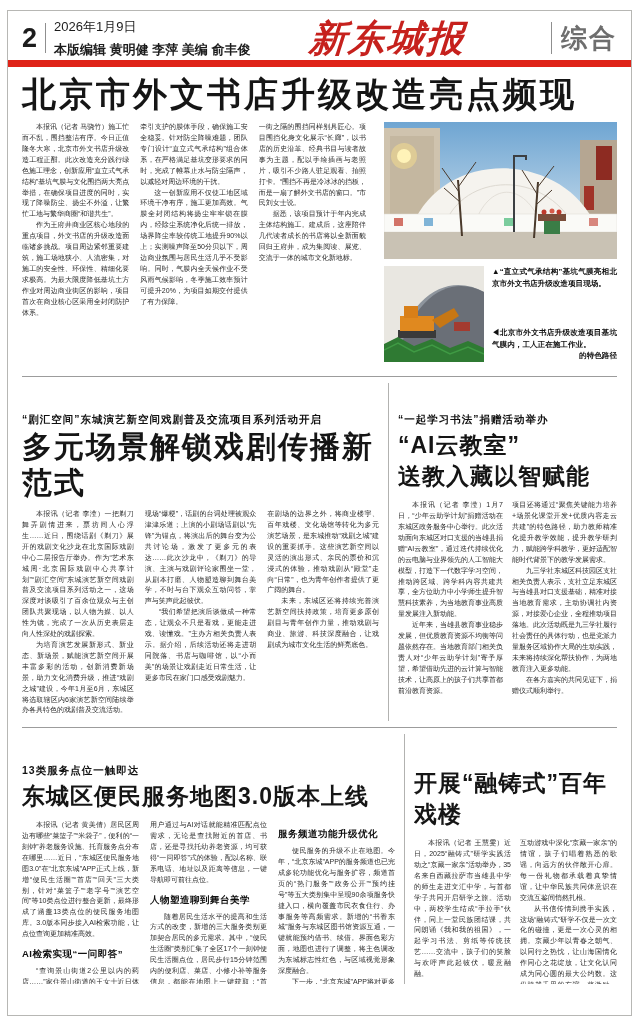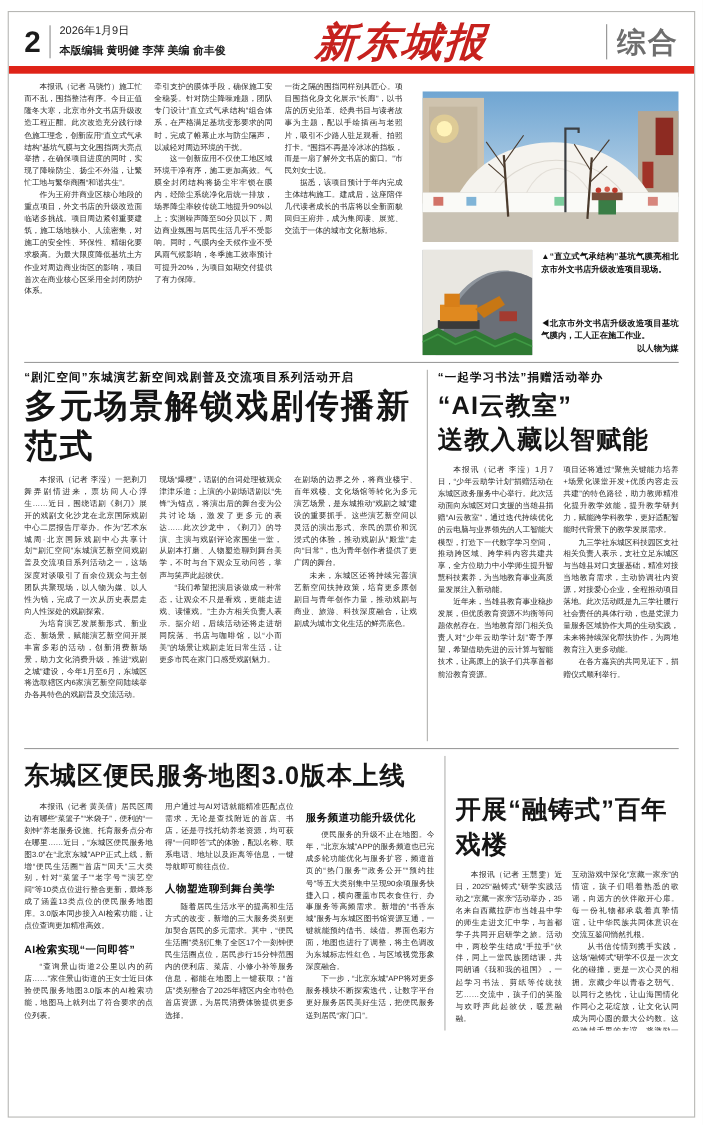--- a/index.html
+++ b/index.html
@@ -8,50 +8,50 @@
   .sheet { position:absolute; inset:0; background:#fff; }
   .frame { position:absolute; left:7px; top:10px; width:625px; height:1006px;
            border:1px solid #b7b7b4; background:#fff; overflow:hidden;
            padding:6px 14px 6px; }
 
   
   .hdr { display:flex; align-items:center; height:42px; }
   .hdr-left { display:flex; align-items:center; gap:8px; }
   .pagenum { font-size:27px; font-weight:bold; color:#1c1c1c; line-height:1; }
   .vsep { width:1px; height:30px; background:#8f8f8f; }
-  .hdr-meta { font-size:10px; color:#1c1c1c; line-height:1.8; }
+  .hdr-meta { font-size:13px; color:#1c1c1c; line-height:1.8; }
   .hdr-meta .d { font-weight:normal; }
   .hdr-meta .e { font-weight:bold; }
   .masthead { flex:1; text-align:center; font-family:"DejaVu Serif", serif;
               font-style:italic; font-weight:bold; font-size:37px; line-height:1;
               color:#c6211d; letter-spacing:2px; transform:skewX(-4deg); }
   .hdr-right { display:flex; align-items:center; gap:9px;padding-left:26px; }
   .hdr-right .vsep { height:32px; }
   .section-label { font-size:26px; font-weight:bold; color:#6e6e6e; letter-spacing:2px; }
   .redbar { height:7px; background:#df2318; margin:1px -14px 0; }
 
   
   .kicker { font-size:12px; font-weight:bold; color:#111; letter-spacing:1px; }
-  .kicker.sm { font-size:10.5px; }
+  .kicker.sm { font-size:10.5px;margin-top:30px; }
   h1.head1 { font-size:34px; font-weight:900; color:#151515; letter-spacing:3px;
              margin:3px 0 8px; line-height:1.15; }
   h2.head2 { font-size:30px; font-weight:900; color:#151515; letter-spacing:2px;
              margin:2px 0 8px; line-height:1.2; }
   h2.head3 { font-size:23px; font-weight:900; color:#151515; letter-spacing:1px;
              margin:3px 0 8px; line-height:1.35; }
   .cols { display:flex; gap:11px; }
   .col { flex:1; overflow:hidden; }
   .col p { font-size:7px; line-height:1.56; color:#2a2a2a; text-align:justify;
            text-indent:2em; }
   .col p.cont { text-indent:0; }
   .col h4 { font-size:9.5px; color:#101010; margin:8px 0 5px; letter-spacing:0.5px; }
 
   
   .art1 { margin-top:8px; }
-  .a1-body { display:flex; gap:18px; height:248px; margin-top:2px;align-items:flex-end; }
+  .a1-body { display:flex; gap:18px; height:248px; margin-top:2px; }
   .a1-cols { flex:1; height:100%; }
   .photos { width:233px; flex:none; }
   .photo-row { display:flex; gap:8px; margin-top:7px; }
   .caps { flex:1; display:flex; flex-direction:column; justify-content:space-between; }
   .cap { font-size:7.6px; font-weight:bold; color:#111; line-height:1.55;
          text-align:justify; }
   .credit { float:right; font-weight:bold; }
   svg { display:block; }
 
   .hr { border:none; border-top:1px solid #9c9c9c; margin:6px 0; }
@@ -87,20 +87,21 @@
     </div>
     <div class="masthead">新东城报</div>
     <div class="hdr-right">
       <div class="vsep"></div>
       <div class="section-label">综合</div>
     </div>
   </div>
   <div class="redbar"></div>
 
   <section class="art1">
+    <h1 class="head1">北京市外文书店升级改造亮点频现</h1>
     <div class="a1-body">
       <div class="cols a1-cols">
             <div class="col">
               <p>本报讯（记者 马骁竹）施工忙而不乱，围挡整洁有序。今日正值隆冬大寒，北京市外文书店升级改造工程正酣。此次改造充分践行绿色施工理念，创新应用“直立式气承结构”基坑气膜与文化围挡两大亮点举措，在确保项目进度的同时，实现了降噪防尘、扬尘不外溢，让繁忙工地与繁华商圈“和谐共生”。</p>
               <p>作为王府井商业区核心地段的重点项目，外文书店的升级改造面临诸多挑战。项目周边紧邻重要建筑，施工场地狭小、人流密集，对施工的安全性、环保性、精细化要求极高。为最大限度降低基坑土方作业对周边商业街区的影响，项目首次在商业核心区采用全封闭防护体系。</p>
             </div>
             <div class="col">
               <p class="cont">牵引支护的膜体手段，确保施工安全稳妥。针对防尘降噪难题，团队专门设计“直立式气承结构”组合体系，在严格满足基坑变形要求的同时，完成了帷幕止水与防尘隔声，以减轻对周边环境的干扰。</p>
               <p>这一创新应用不仅使工地区域环境干净有序，施工更加高效。气膜全封闭结构将扬尘牢牢锁在膜内，经除尘系统净化后统一排放，场界降尘率较传统工地提升90%以上；实测噪声降至50分贝以下，周边商业氛围与居民生活几乎不受影响。同时，气膜内全天候作业不受风雨气候影响，冬季施工效率预计可提升20%，为项目如期交付提供了有力保障。</p>
             </div>
@@ -161,21 +162,21 @@
             <rect x="14" y="64" width="38" height="8" fill="#3a3a3a"></rect>
             <rect x="16" y="50" width="34" height="15" fill="#e0891f"></rect>
             <rect x="20" y="40" width="14" height="12" fill="#d87f18"></rect>
             <path d="M48,54 L70,42 L75,50 L56,62 Z" fill="#c77714"></path>
             <rect x="70" y="56" width="16" height="9" fill="#a33b30"></rect>
             <path d="M0,96 V78 L14,71 L30,80 L48,73 L66,82 L84,75 L100,82 V96 Z" fill="#2f7a33"></path>
             <path d="M0,84 L14,77 L30,86 L48,79 L66,88 L84,81 L100,88" stroke="#3f9a44" stroke-width="1.5" fill="none"></path>
           </svg>
           <div class="caps">
             <p class="cap">▲“直立式气承结构”基坑气膜亮相北京市外文书店升级改造项目现场。</p>
-            <p class="cap"><span>◀北京市外文书店升级改造项目基坑气膜内，工人正在施工作业。</span><span class="credit">以人物为媒</span></p>
+            <p class="cap"><span>◀北京市外文书店升级改造项目基坑气膜内，工人正在施工作业。</span><span class="credit">的特色路径</span></p>
           </div>
         </div>
       </div>
     </div>
   </section>
 
   <hr class="hr">
 
   <div class="row2">
     <section class="art2">
@@ -211,20 +212,21 @@
               <p>在各方嘉宾的共同见证下，捐赠仪式顺利举行。</p>
             </div>
           </div>
     </section>
   </div>
 
   <hr class="hr">
 
   <div class="row3">
     <section class="art4">
+      <div class="kicker sm">13类服务点位一触即达</div>
       <h2 class="head3">东城区便民服务地图3.0版本上线</h2>
       <div class="cols">
             <div class="col">
               <p>本报讯（记者 黄美倩）居民区周边有哪些“菜篮子”“米袋子”，便利的“一刻钟”养老服务设施、托育服务点分布在哪里……近日，“东城区便民服务地图3.0”在“北京东城”APP正式上线，新增“便民生活圈”“首店”“回天”三大类别，针对“菜篮子”“老字号”“演艺空间”等10类点位进行整合更新，最终形成了涵盖13类点位的便民服务地图库。3.0版本同步接入AI检索功能，让点位查询更加精准高效。</p>
               <h4>AI检索实现“一问即答”</h4>
               <p>“查询景山街道2公里以内的药店……”家住景山街道的王女士近日体验便民服务地图3.0版本的AI检索功能，地图马上就列出了符合要求的点位列表。</p>
             </div>
             <div class="col">
               <p class="cont">用户通过与AI对话就能精准匹配点位需求，无论是查找附近的首店、书店，还是寻找托幼养老资源，均可获得“一问即答”式的体验，配以名称、联系电话、地址以及距离等信息，一键导航即可前往点位。</p>
               <h4>人物塑造聊到舞台美学</h4>

